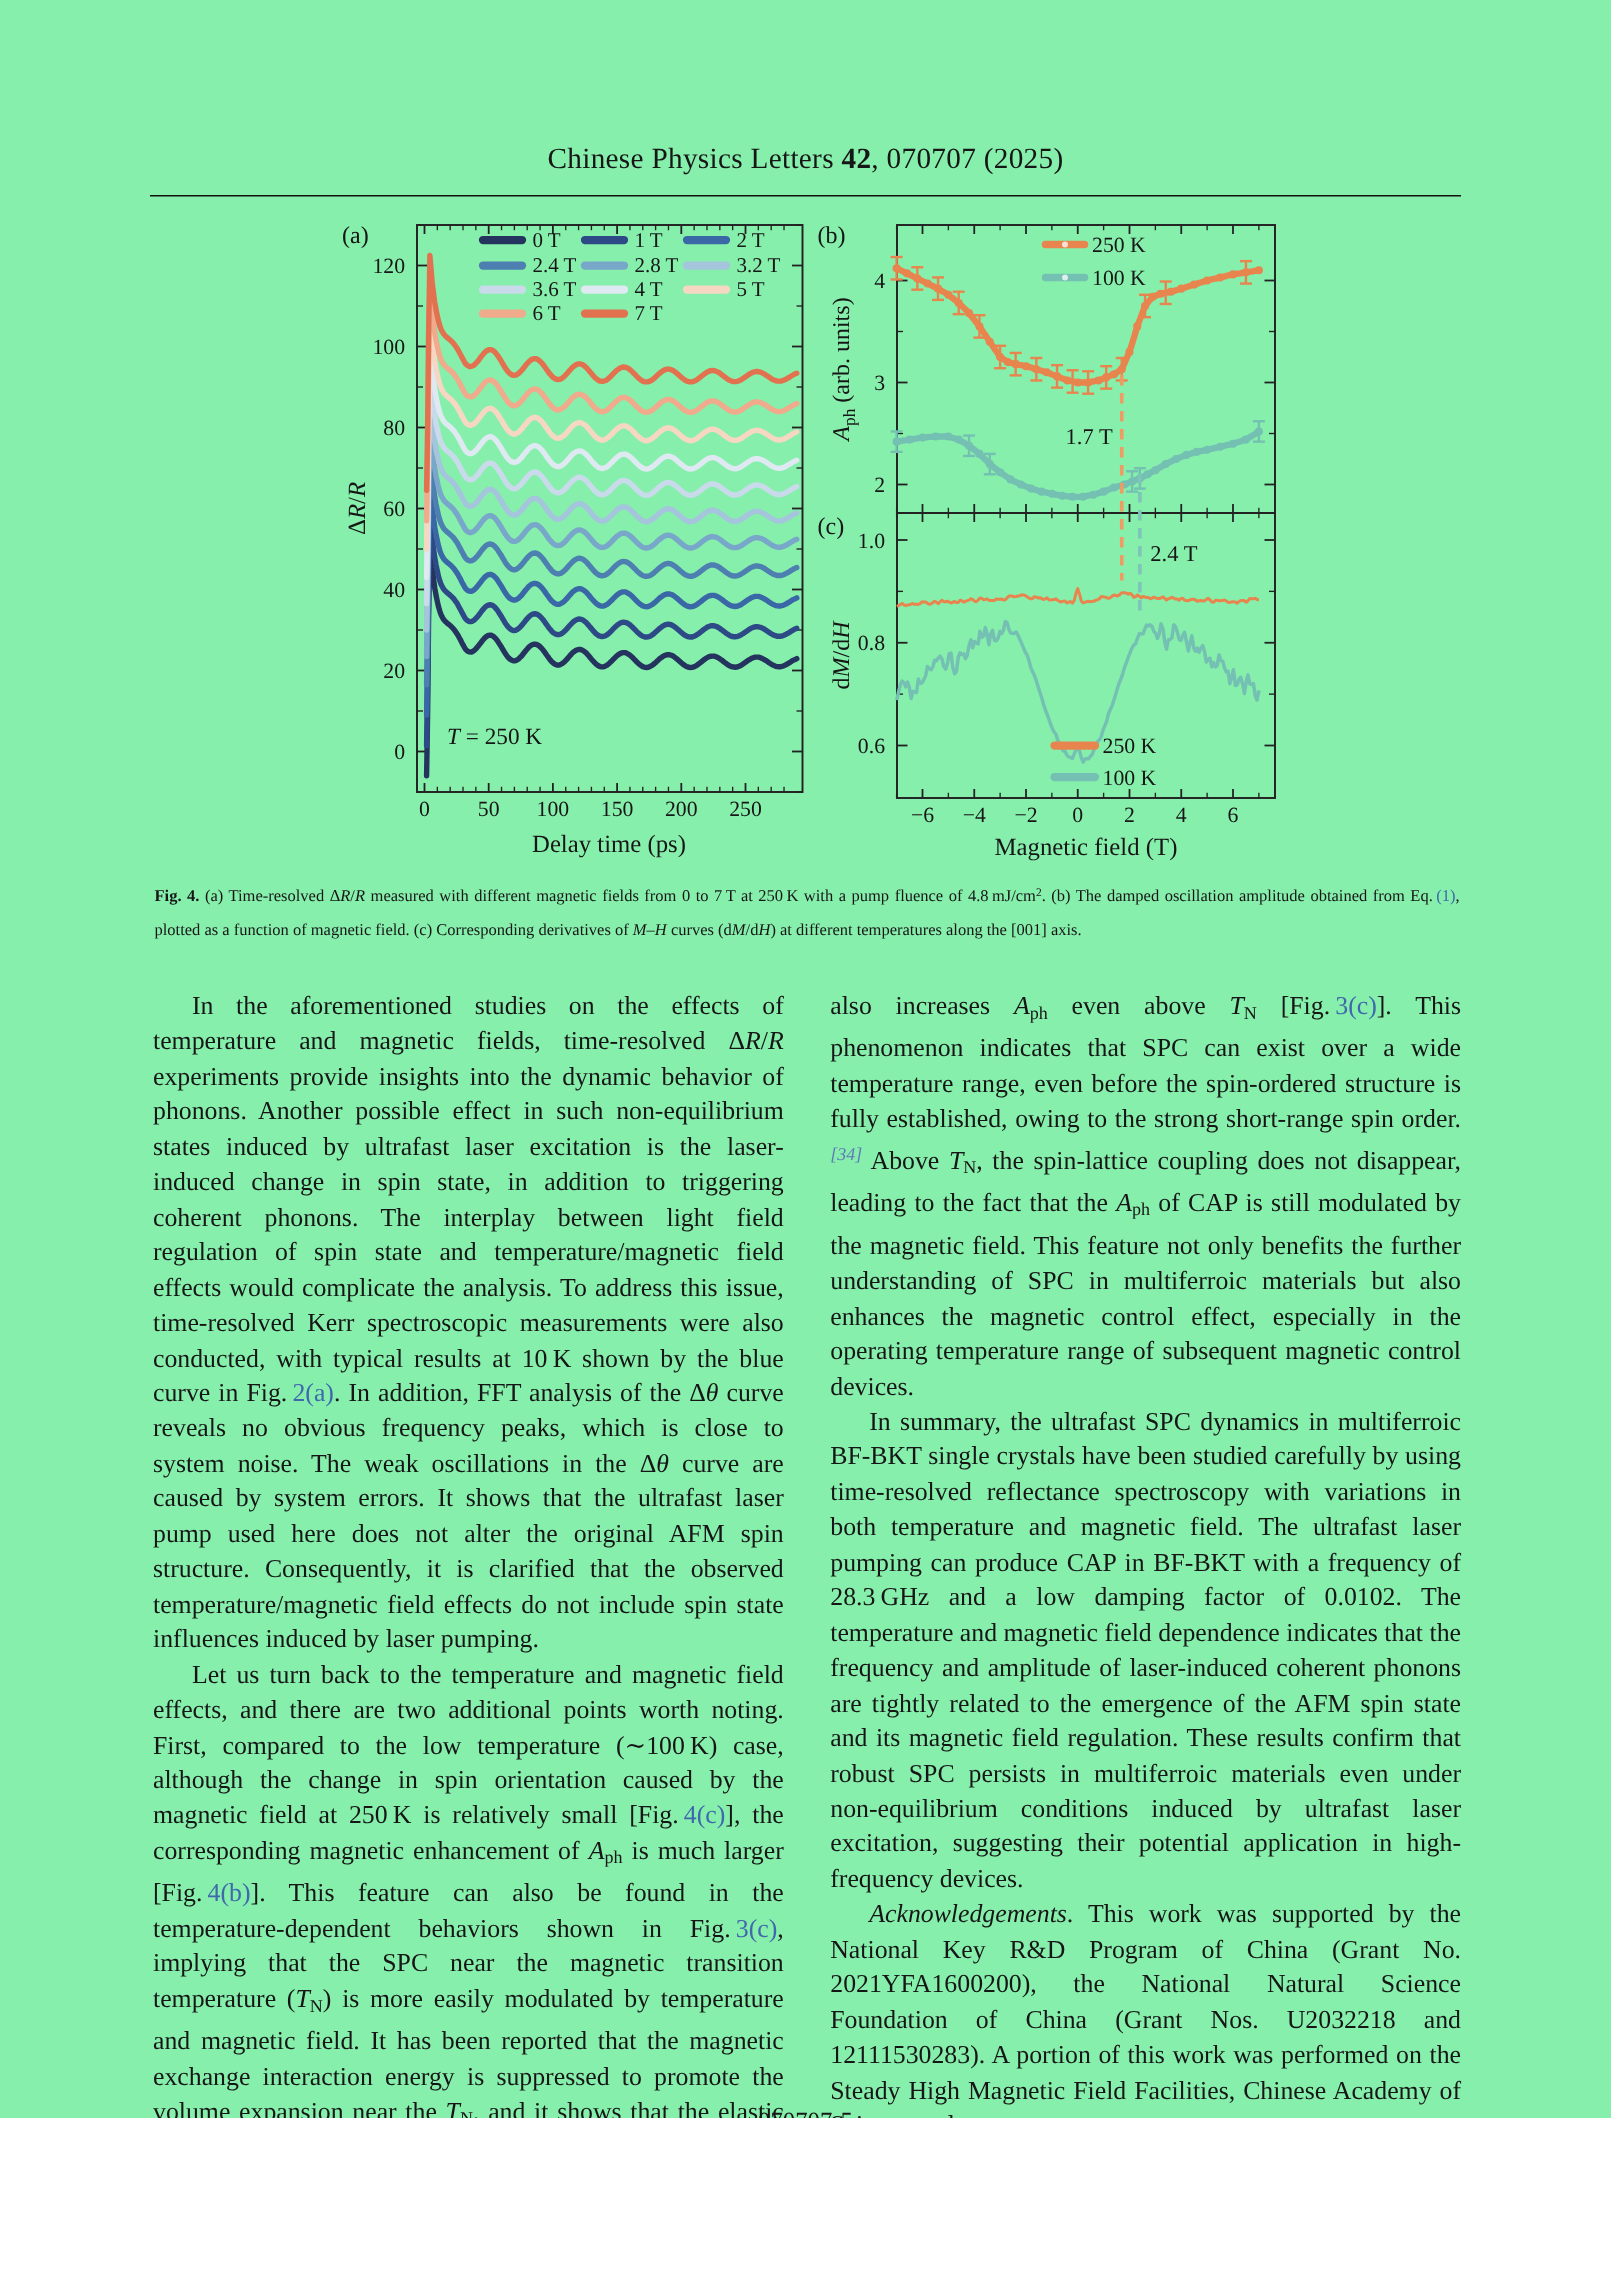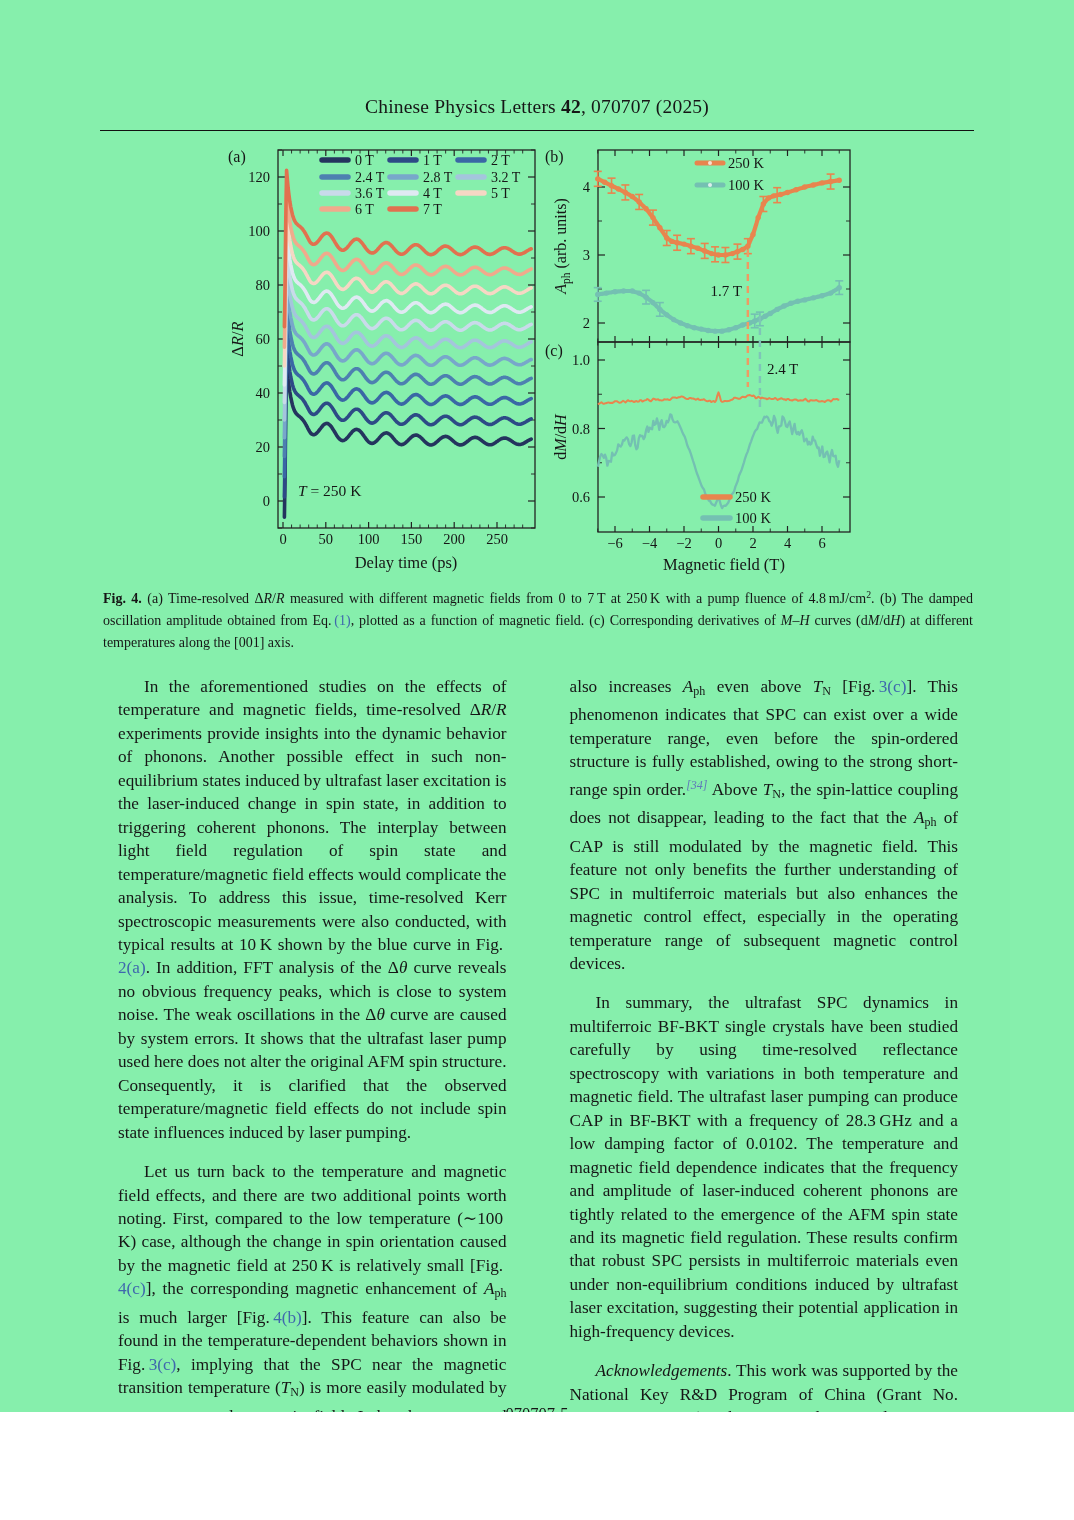--- a/index.html
+++ b/index.html
@@ -1,24 +1,24 @@
 <!DOCTYPE html>
 <html><head>
 <meta charset="utf-8">
 <style>
   html,body{margin:0;padding:0;background:#ffffff;}
   #page{position:relative;width:1074px;height:1412px;background:#86efac;overflow:hidden;
         font-family:"Liberation Serif","DejaVu Serif",serif;color:#161616;}
   #hdr{position:absolute;top:96px;left:0;width:100%;text-align:center;font-size:19.5px;letter-spacing:.2px;}
   #rule{position:absolute;top:130px;left:100px;width:874px;border-top:1.6px solid #111;}
   #fig4{position:absolute;top:140px;left:0;width:1074px;height:445px;}
-  #caption{position:absolute;top:584px;left:103px;width:870px;font-size:14px;line-height:22px;text-align:justify;font-family:Liberation Serif, serif;}
+  #caption{position:absolute;top:584px;left:103px;width:870px;font-size:11px;line-height:22px;text-align:justify;font-family:Liberation Serif, serif;}
   #cols{position:absolute;top:659px;left:102px;width:872px;display:flex;gap:31px;}
   .col{width:420.5px;font-size:17.2px;line-height:23.45px;text-align:justify;}
-  .col p{margin:16px;}
+  .col p{margin:0;}
   .col p.ind{text-indent:26px;}
   #pagenum{position:absolute;top:1404px;left:0;width:100%;text-align:center;font-size:16.5px;}
   .s-i{font-style:italic;}
   .s-b{font-weight:bold;}
   .s-sub{font-size:70%;vertical-align:-0.25em;}
   .s-sup{font-size:70%;vertical-align:0.5em;}
   .s-lnk{color:#3f68ad;}
   .s-suplnk{font-size:70%;vertical-align:0.5em;color:#6079b9;font-style:italic;}
   svg text{font-family:"Liberation Serif","DejaVu Serif",serif;fill:#161616;}
 </style>

